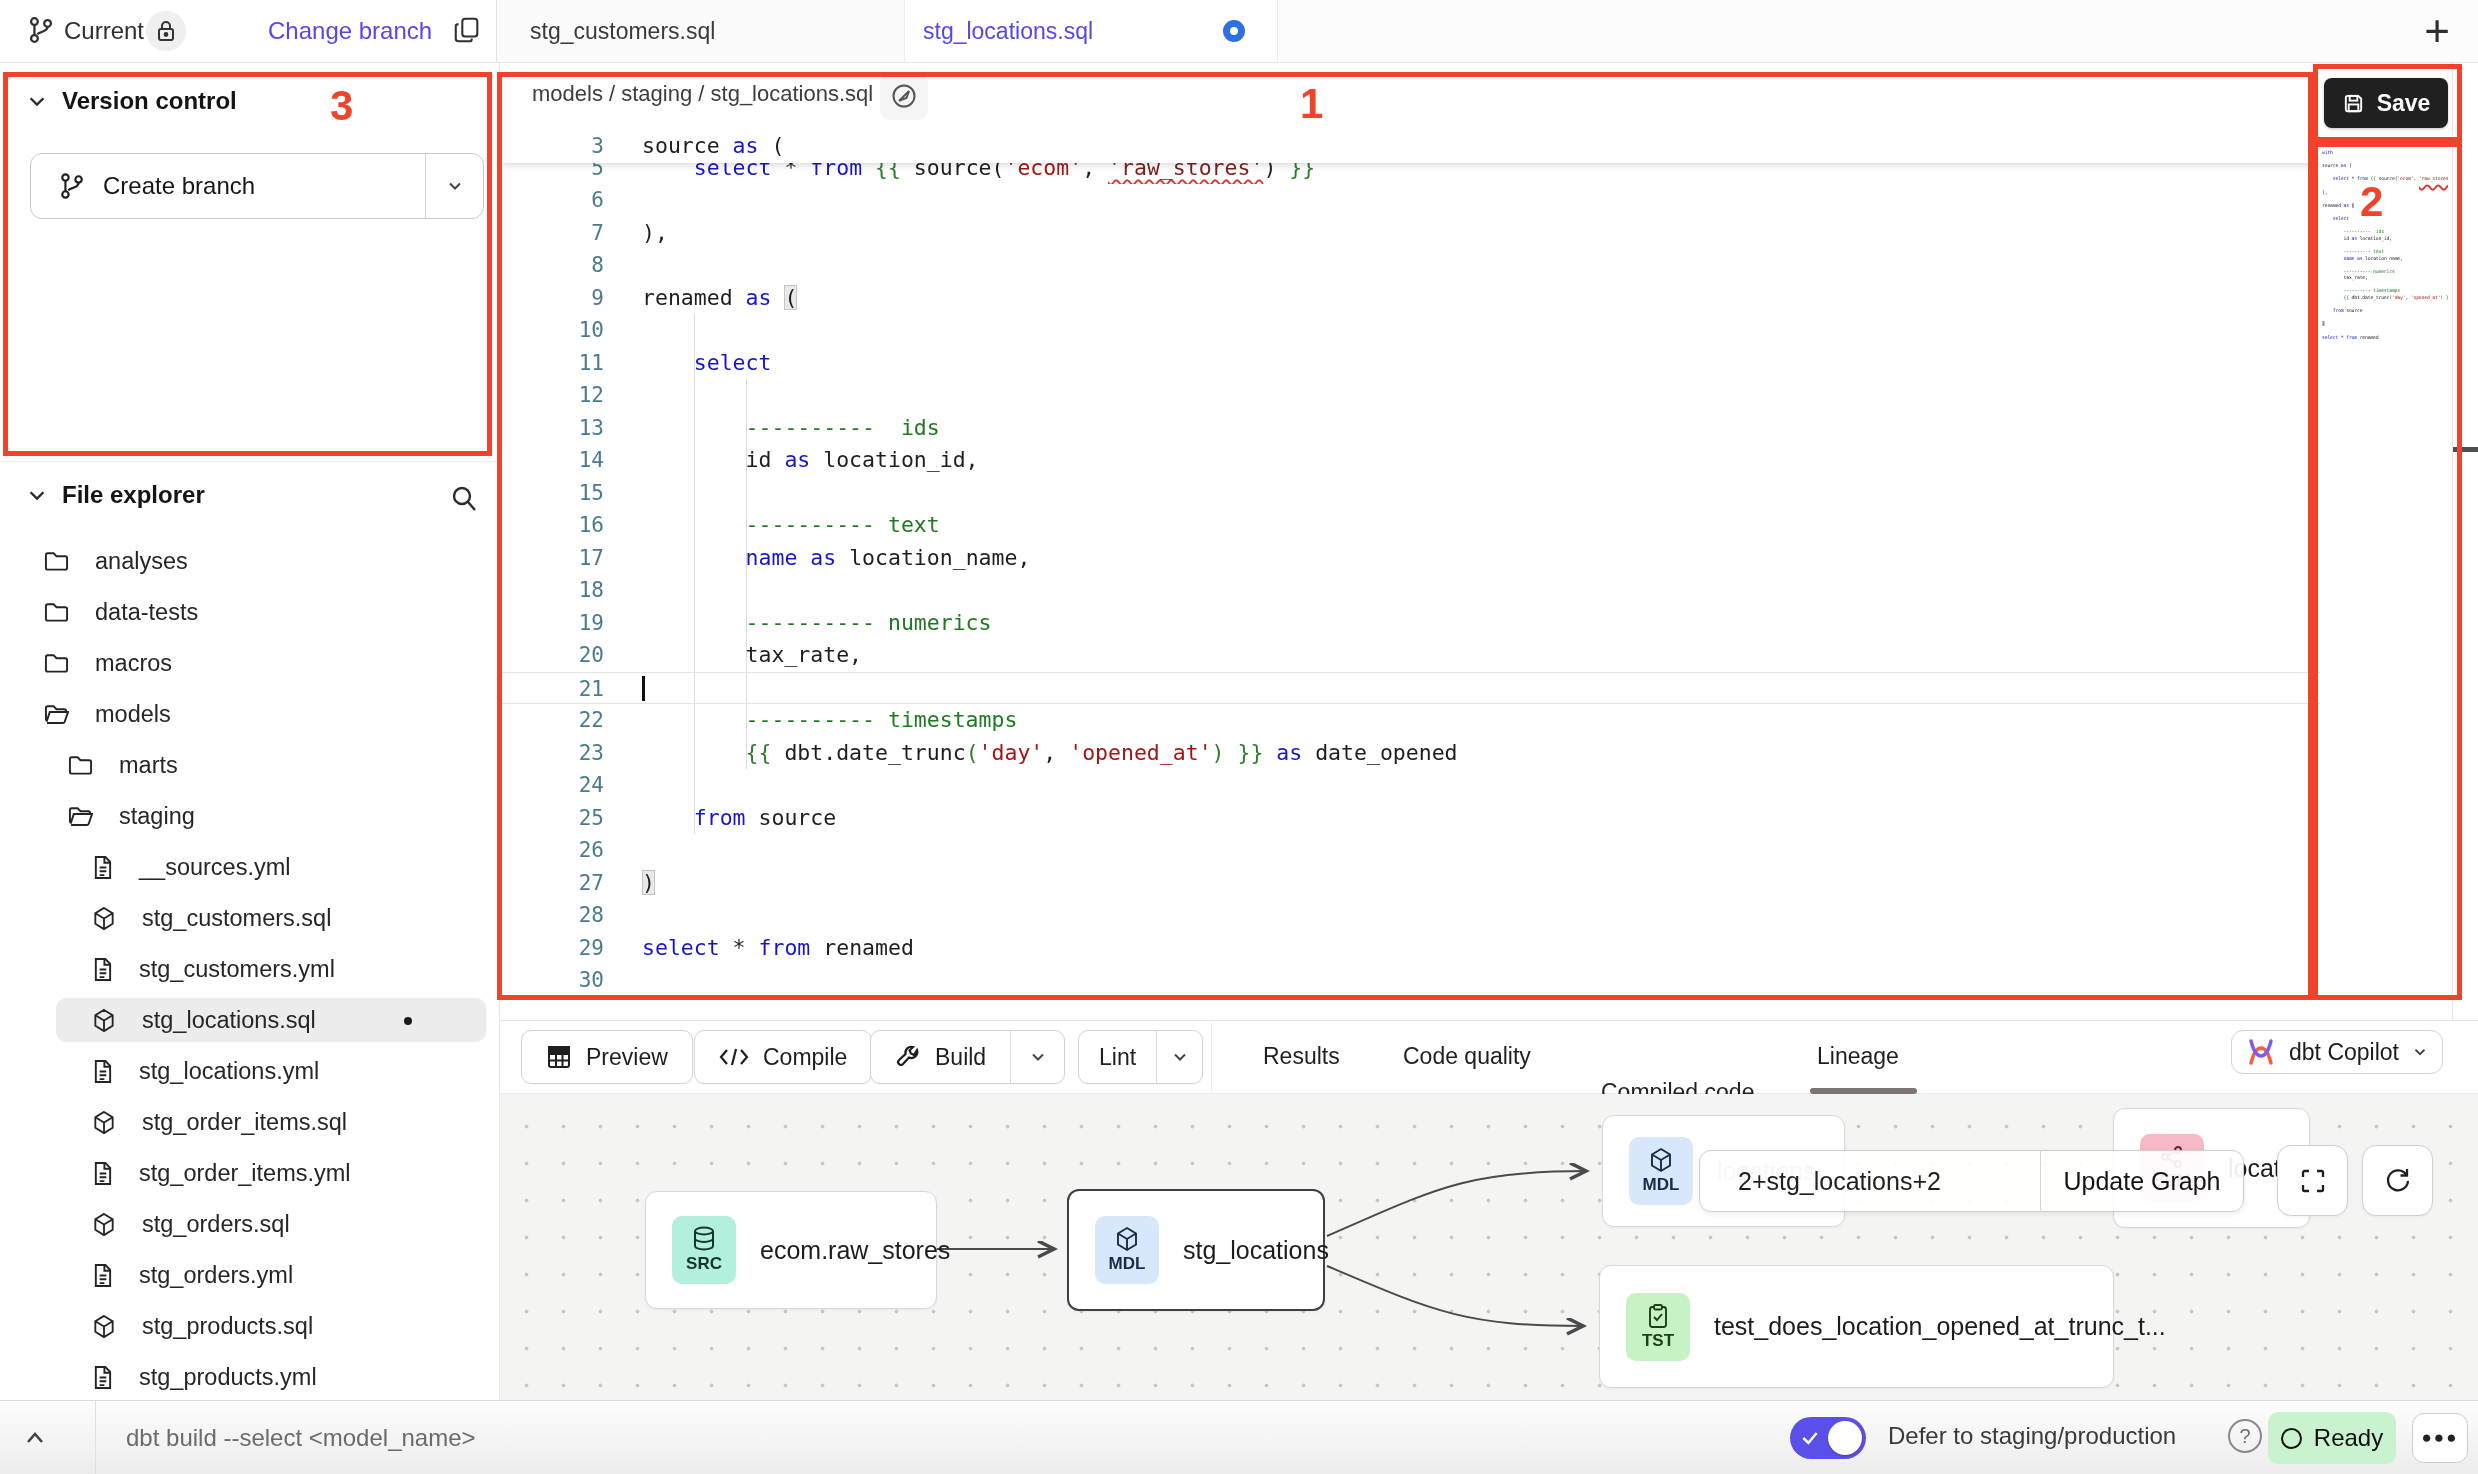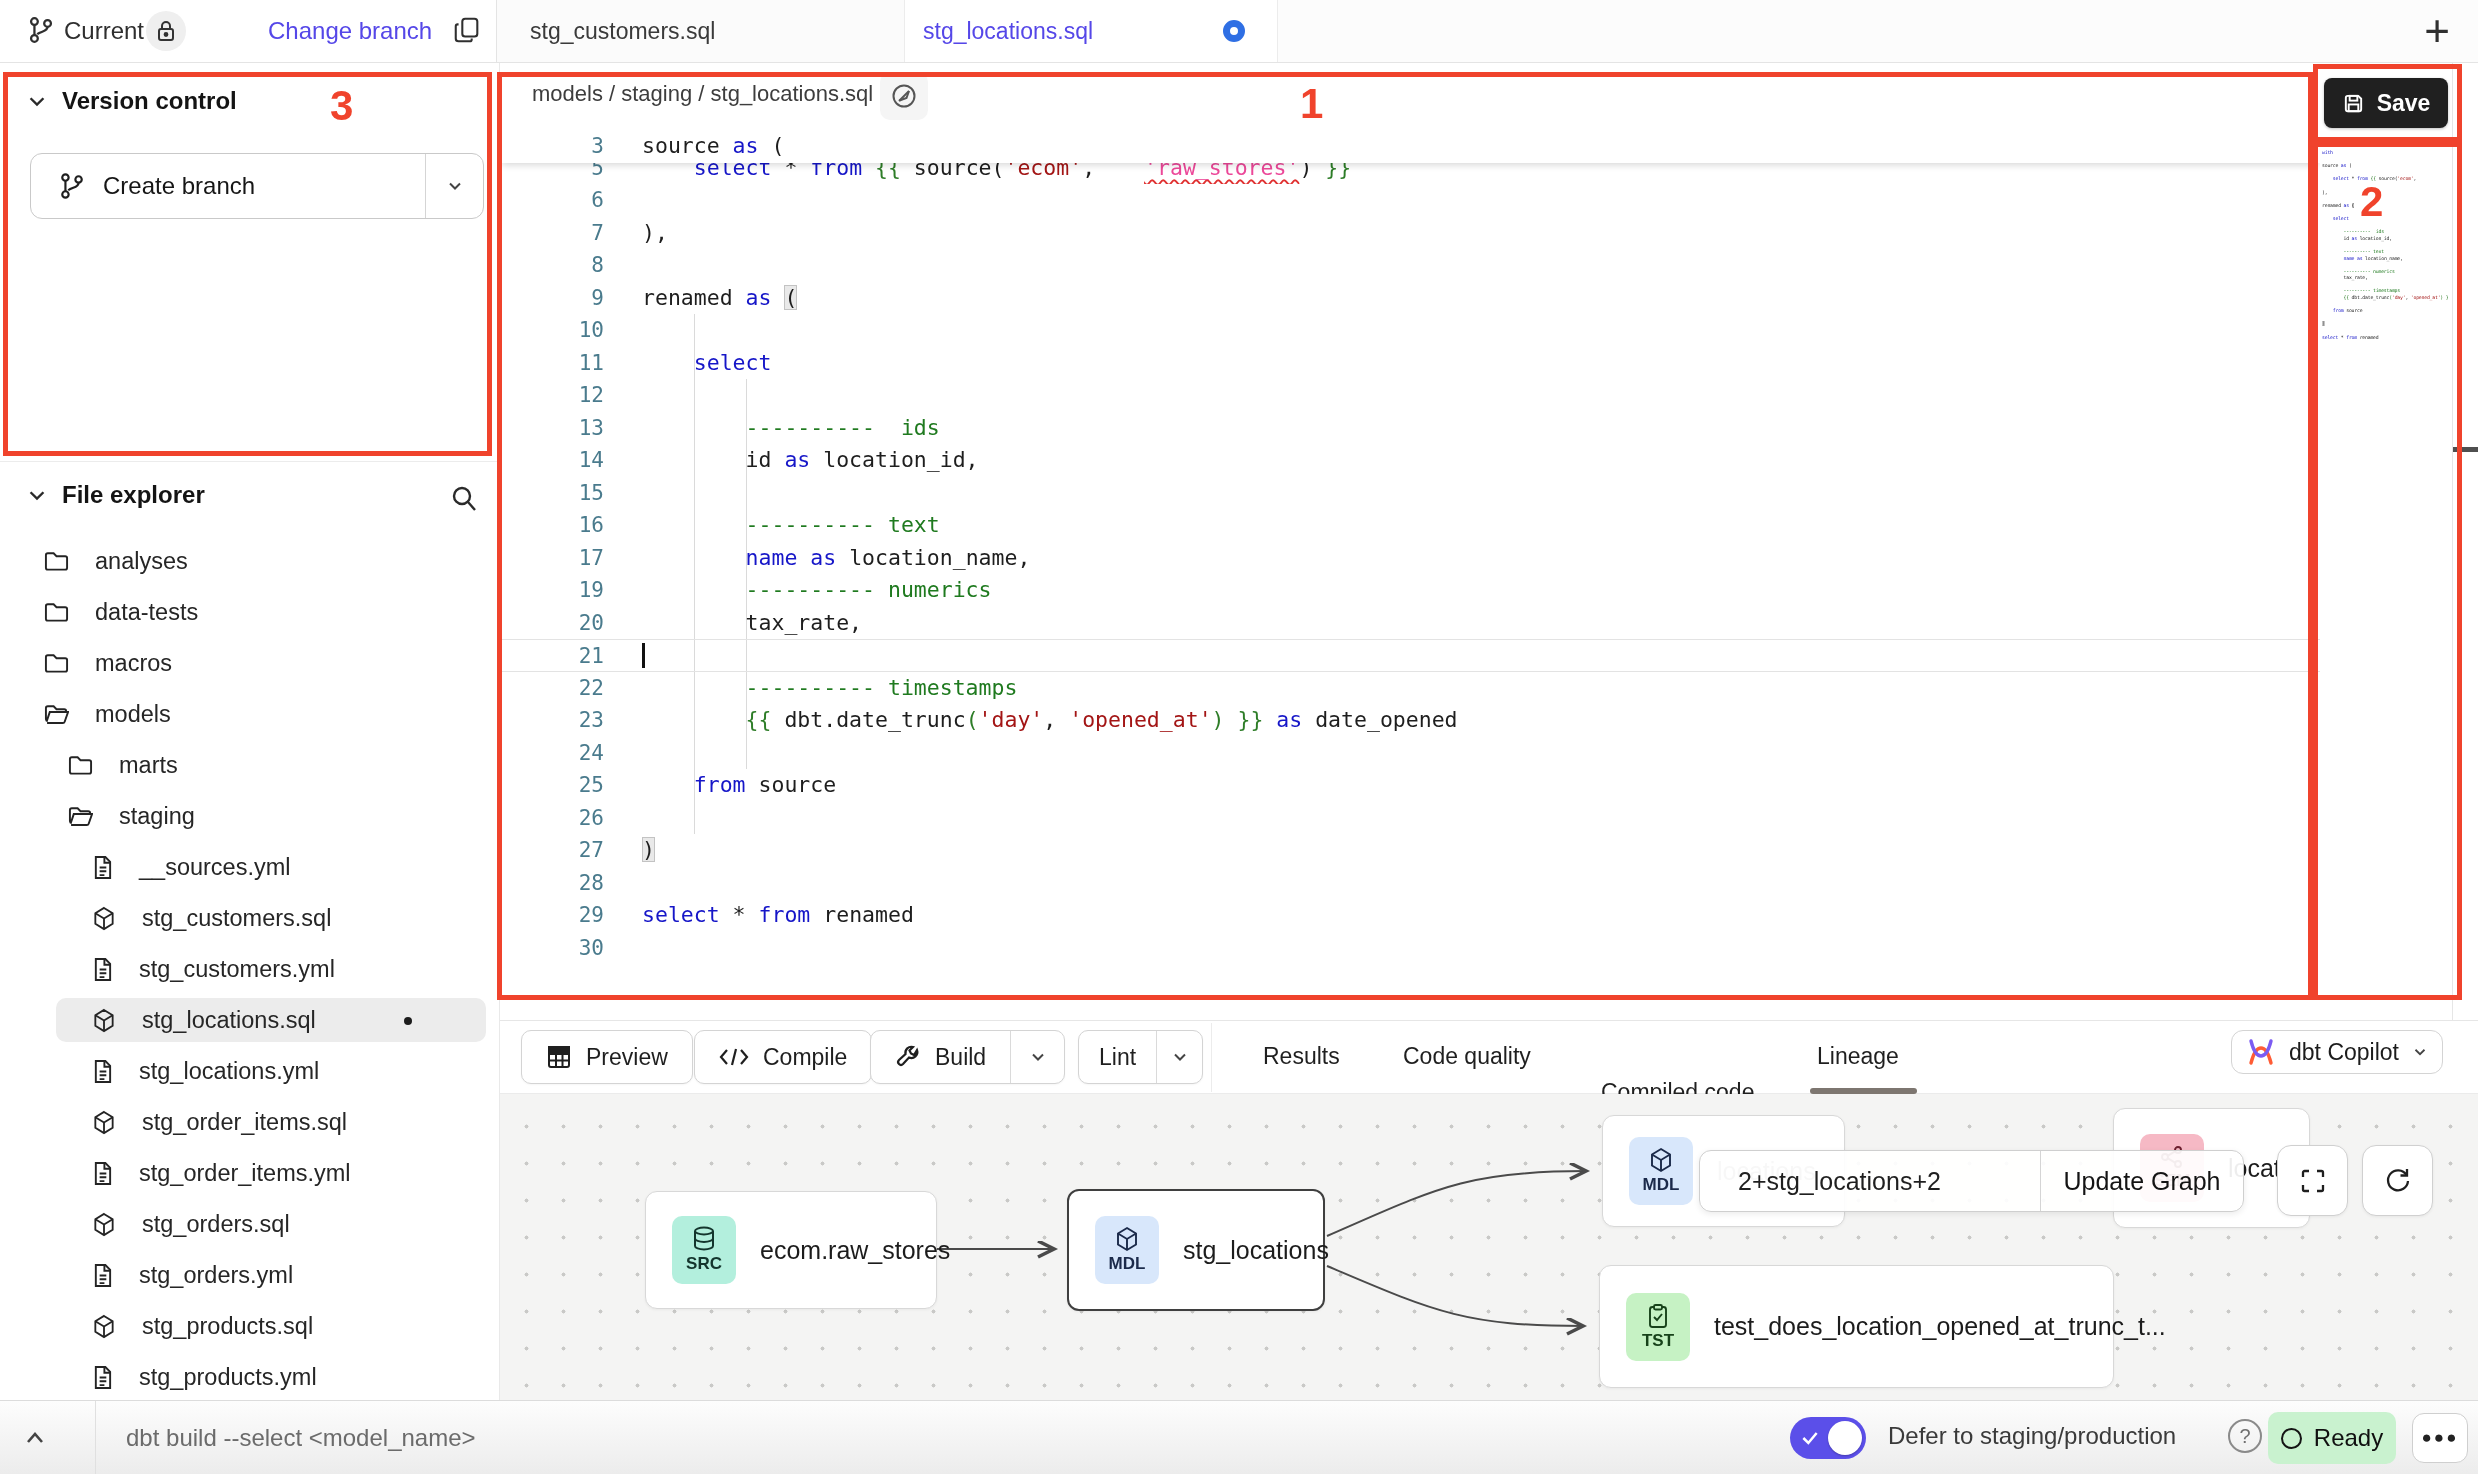--- a/index.html
+++ b/index.html
@@ -65,21 +65,21 @@
   .code-row.partial .lt{padding-left:38px;white-space:pre;}
   .code-row.cur{border-top:1px solid #e3e3e3;border-bottom:1px solid #e3e3e3;}
   .caret{display:inline-block;width:2.5px;height:25px;background:#111;vertical-align:-5px;}
   .guide{position:absolute;width:1px;background:#dadada;z-index:0;}
   .guide-a{left:194px;top:184px;height:520px;}
   .guide-b{left:246px;top:249px;height:390px;}
 
   .tok-pl{color:#1e1e1e;}
   .tok-kw{color:#1616c8;}
   .tok-st{color:#a31515;}
-  .tok-sterr{color:#ec4899;text-decoration:underline wavy #e03131 1.5px;text-underline-offset:4px;margin-left:36px;}
+  .tok-sterr{color:#7f1d1d;text-decoration:underline wavy #e03131 1.5px;text-underline-offset:4px;}
   .tok-cm{color:#1f7a1f;}
   .tok-jj{color:#2e7d28;}
   .tok-brk{color:#1e1e1e;background:#e9e9e9;box-shadow:inset 0 0 0 1px #c3c3c3;}
 
   .minimap{position:absolute;left:2322px;top:150px;width:126px;height:850px;overflow:hidden;}
   .mini-line{height:6.6px;font:4.8px/6.6px "DejaVu Sans Mono",monospace;white-space:pre;letter-spacing:-.2px;}
 
   
   .bottom-panel{position:absolute;left:500px;top:1020px;width:1978px;height:380px;background:#fff;border-top:1px solid #e6e6e6;}
   .toolbar{position:absolute;left:0;top:0;width:100%;height:73px;border-bottom:1px solid #ebebeb;background:#fff;}
@@ -439,20 +439,24 @@
         </div>
         <div class="code-row">
           <span class="ln">16</span>
           <span class="lt"><span class="tok-cm">        ---------- text</span></span>
         </div>
         <div class="code-row">
           <span class="ln">17</span>
           <span class="lt"><span class="tok-pl">        </span><span class="tok-kw">name</span><span class="tok-pl"> </span><span class="tok-kw">as</span><span class="tok-pl"> location_name,</span></span>
         </div>
         <div class="code-row">
+          <span class="ln">18</span>
+          <span class="lt"></span>
+        </div>
+        <div class="code-row">
           <span class="ln">19</span>
           <span class="lt"><span class="tok-cm">        ---------- numerics</span></span>
         </div>
         <div class="code-row">
           <span class="ln">20</span>
           <span class="lt"><span class="tok-pl">        tax_rate,</span></span>
         </div>
         <div class="code-row cur">
           <span class="ln">21</span>
           <span class="lt"><span class="caret"></span></span>

